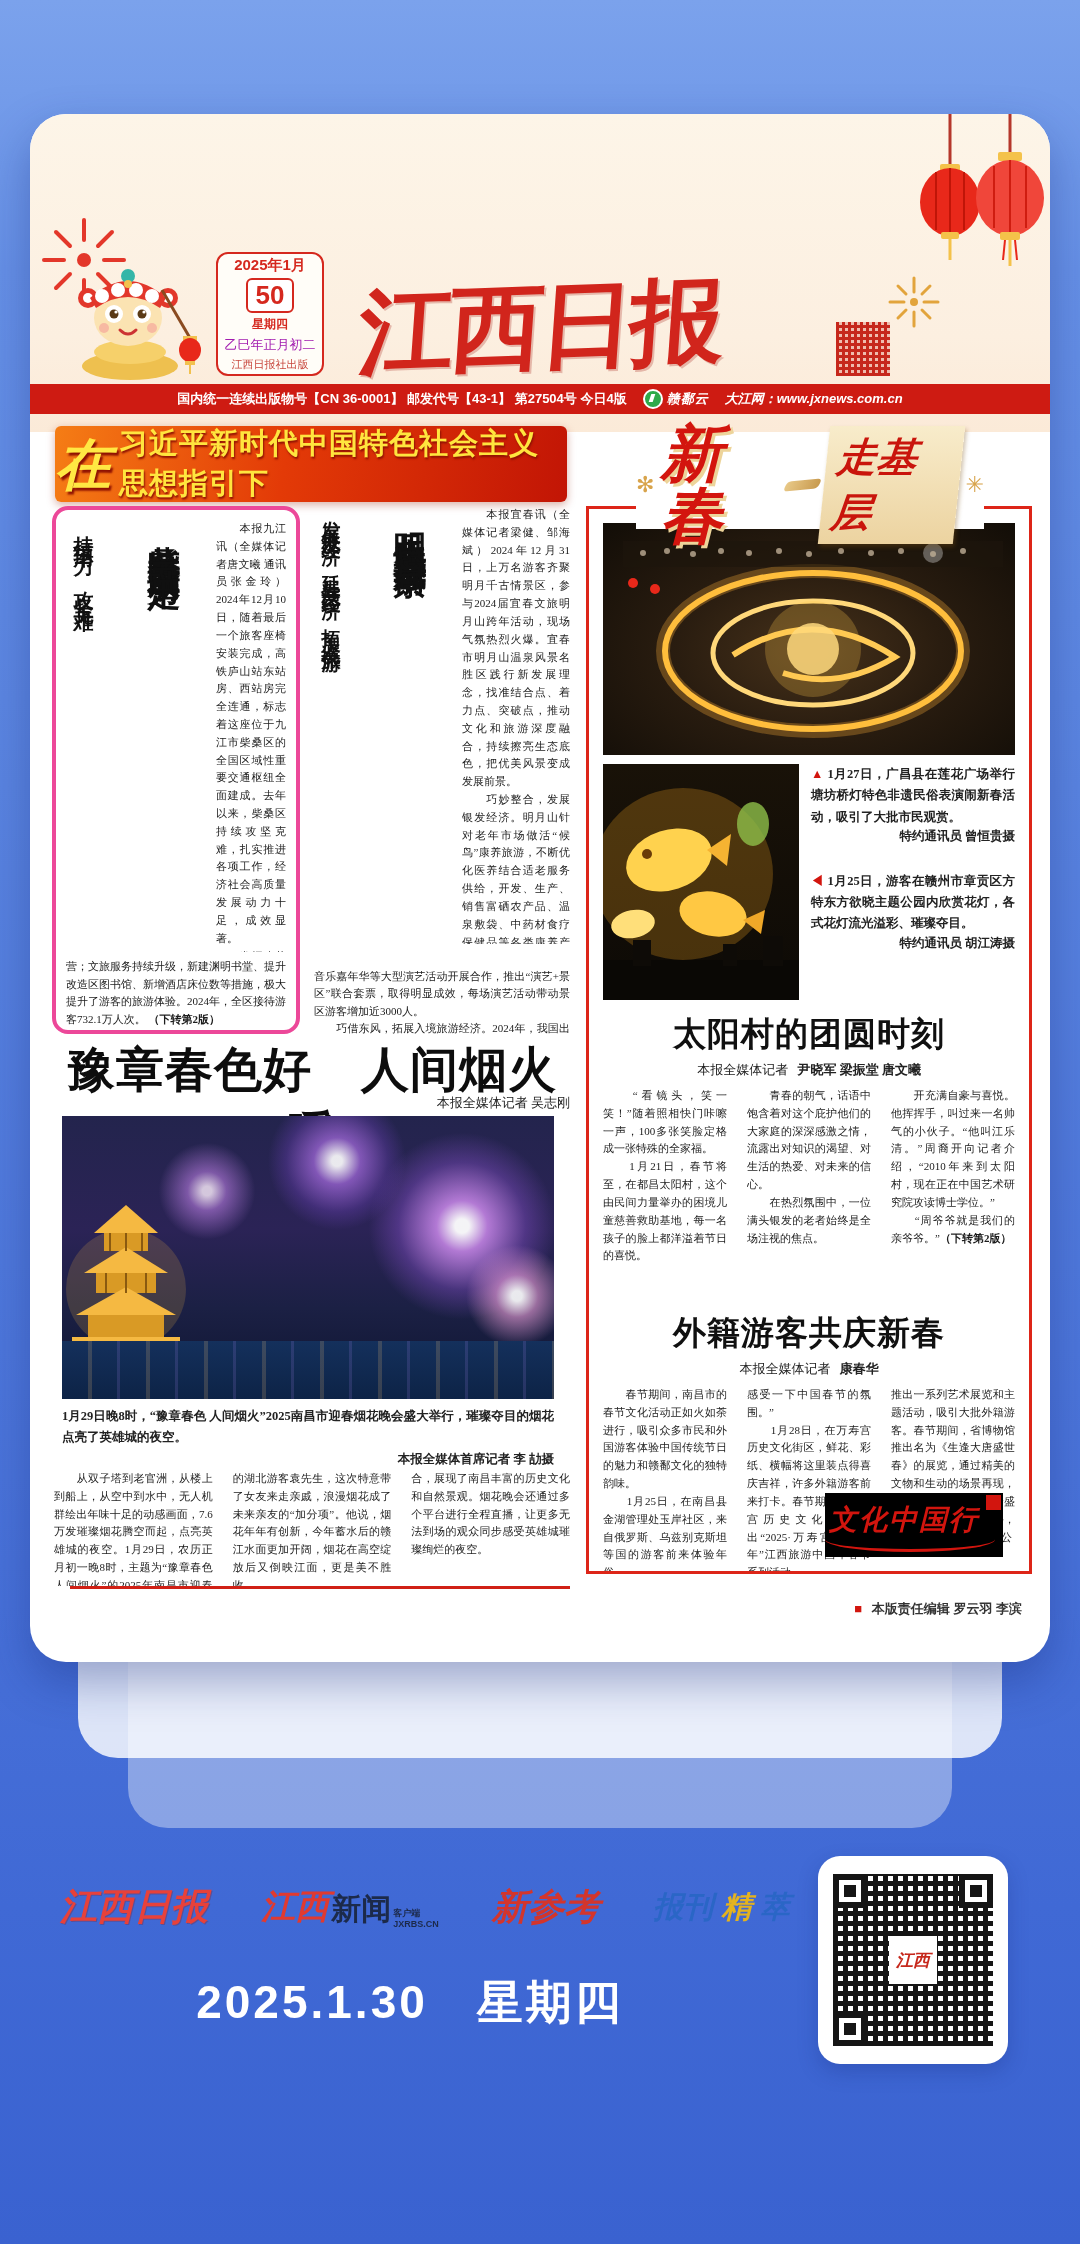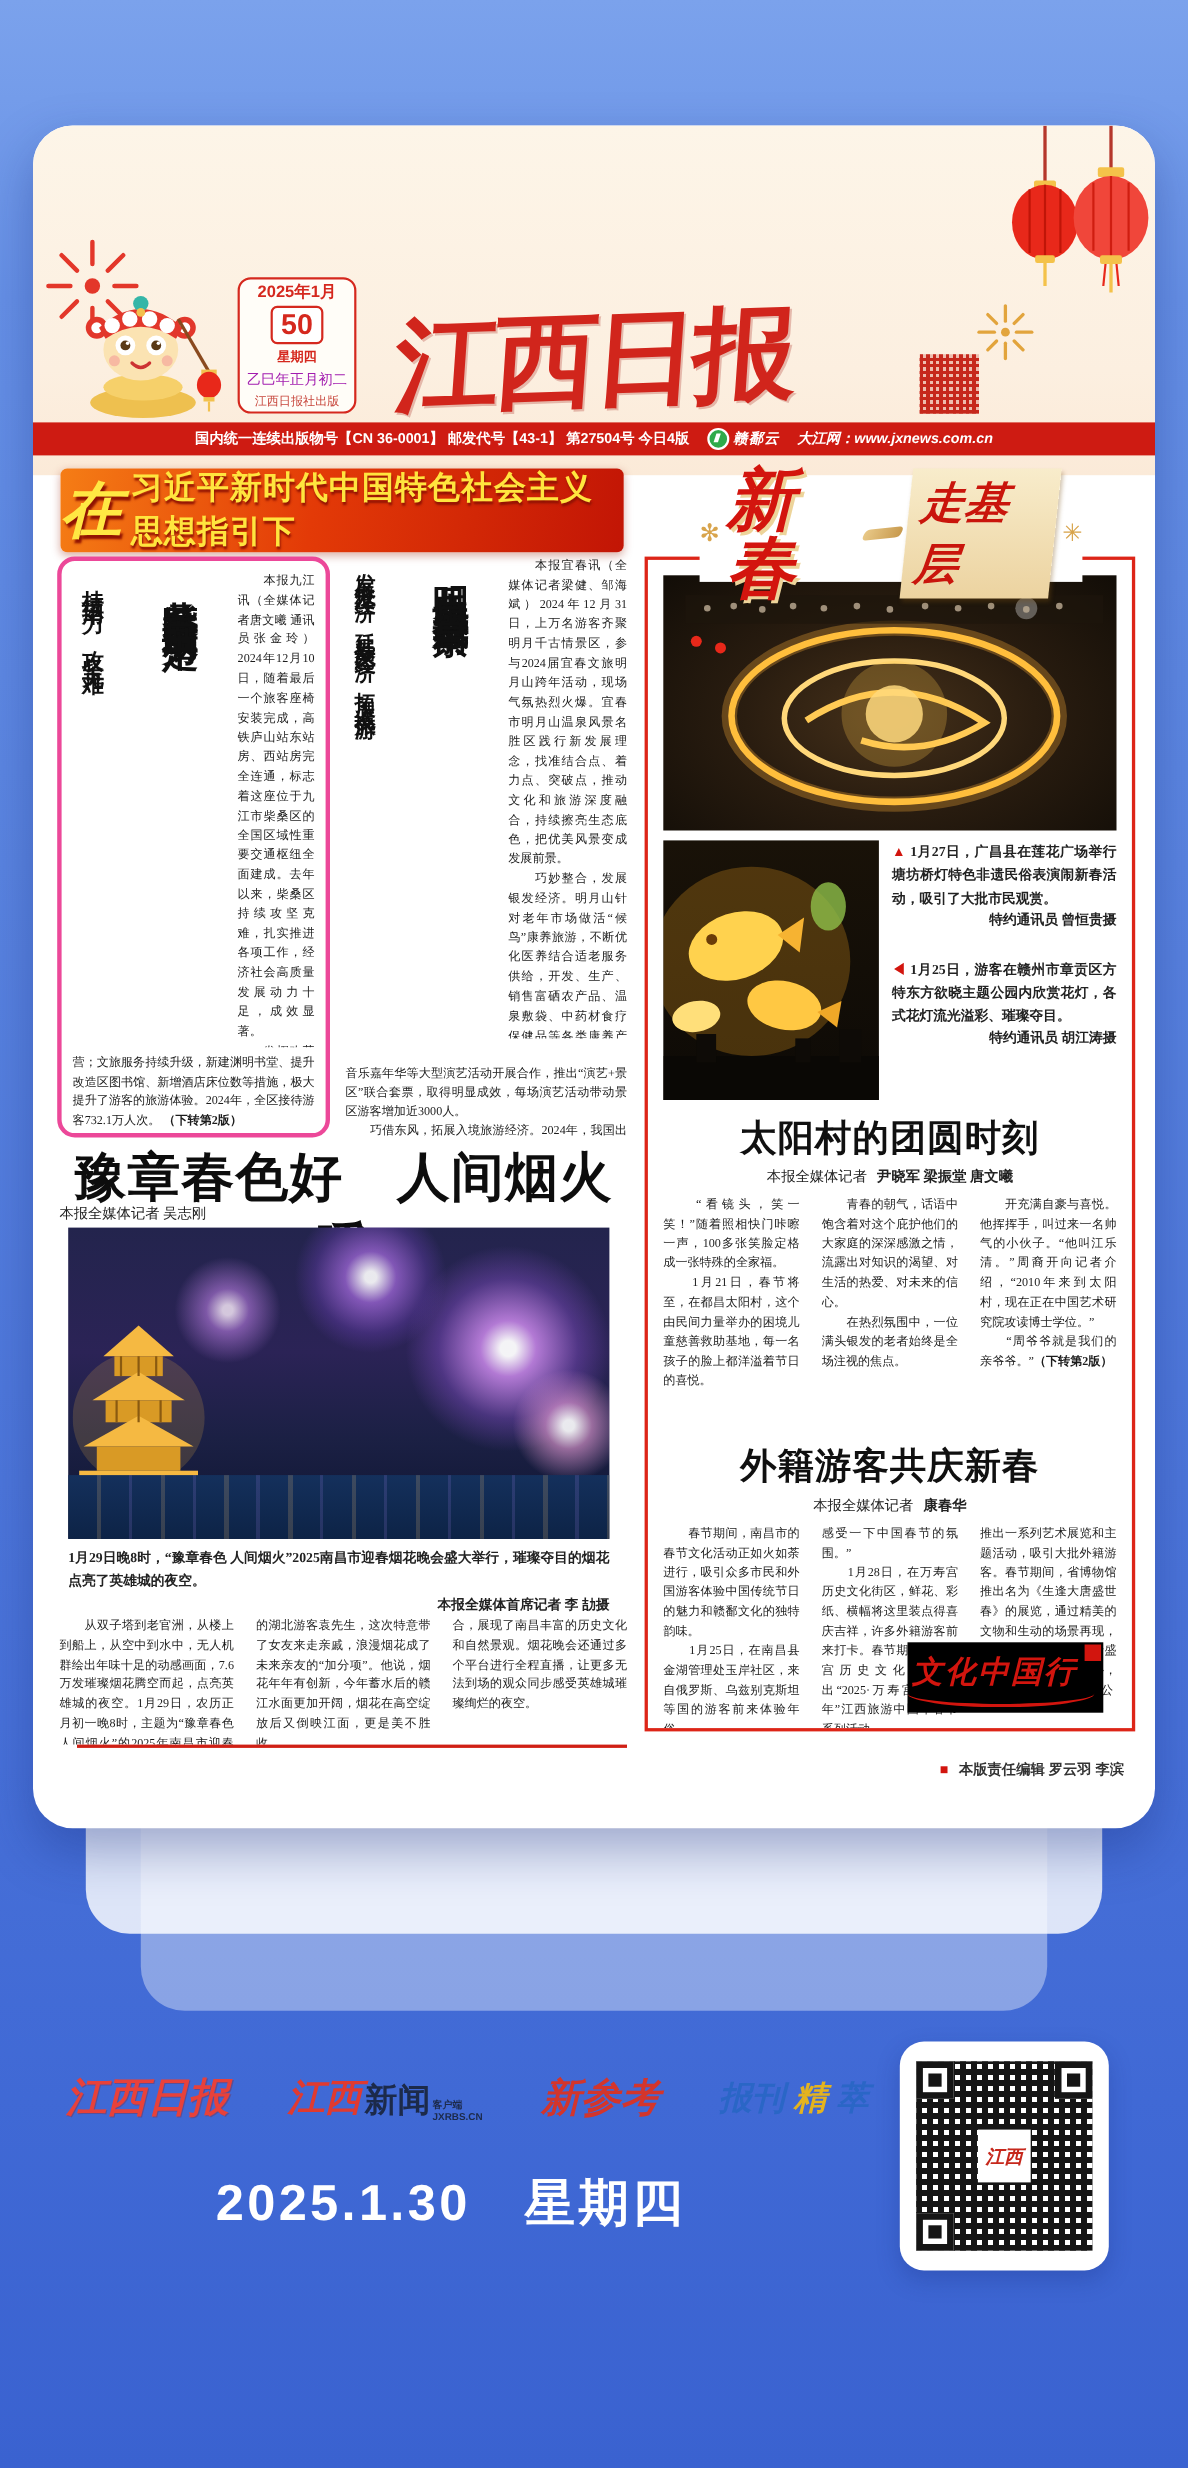--- a/index.html
+++ b/index.html
@@ -105,21 +105,21 @@
   .wj-cols .col{height:196px;}
   .culture-badge{position:absolute;right:26px;bottom:14px;width:178px;height:64px;z-index:6;background:#000000;}
   .culture-badge .line{position:absolute;left:0;top:34px;width:170px;height:22px;border:0;
         border-bottom:3px solid #d2150e;border-radius:50%;}
   .culture-badge .txt{position:absolute;left:4px;top:8px;font-family:"DejaVu Serif","Liberation Serif",serif;
         font-weight:900;font-style:italic;font-size:28px;color:#d2150e;letter-spacing:2px;}
   .culture-badge .seal{position:absolute;right:2px;top:2px;width:15px;height:15px;background:#d2150e;}
   
   .yz-head{position:absolute;left:24px;top:924px;width:516px;text-align:center;font-weight:900;
            font-size:48px;color:#0d0d0d;letter-spacing:1px;}
-  .yz-byline{position:absolute;left:24px;top:980px;width:516px;text-align:left;
+  .yz-byline{position:absolute;left:24px;top:980px;width:516px;text-align:right;
              font-family:"Liberation Serif",serif;font-size:13px;color:#222;}
   .fireworks{position:absolute;left:32px;top:1002px;width:492px;height:283px;overflow:hidden;
              background:linear-gradient(180deg,#23244d 0%,#2b2356 40%,#1b2044 68%,#0e1430 100%);}
   .burst{position:absolute;border-radius:50%;}
   .b1{left:300px;top:10px;width:200px;height:200px;
       background:radial-gradient(circle,rgba(255,255,255,.95) 0 5%,rgba(224,150,255,.75) 18%,rgba(150,88,222,.35) 45%,transparent 66%);}
   .b2{left:200px;top:-30px;width:150px;height:150px;
       background:radial-gradient(circle,rgba(255,255,255,.9) 0 5%,rgba(190,120,250,.6) 22%,rgba(120,70,200,.3) 48%,transparent 65%);}
   .b3{left:90px;top:20px;width:110px;height:110px;
       background:radial-gradient(circle,rgba(255,240,255,.8) 0 6%,rgba(210,140,250,.5) 25%,transparent 62%);}

